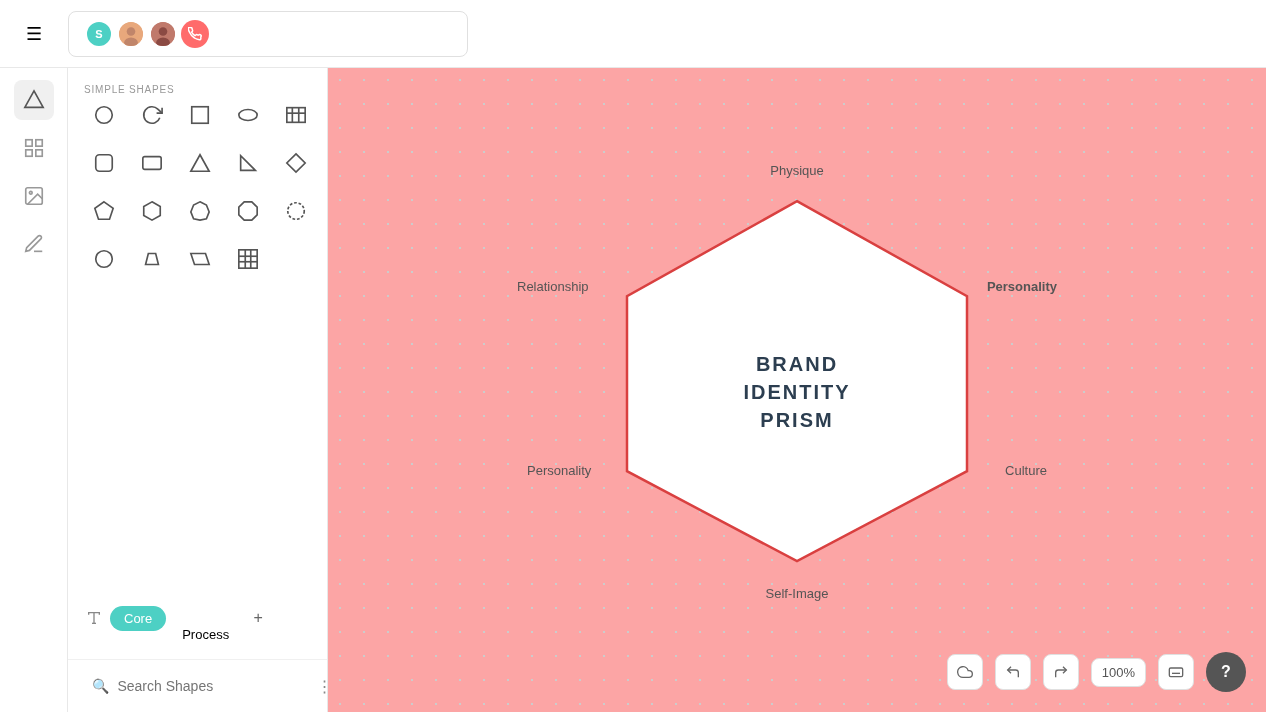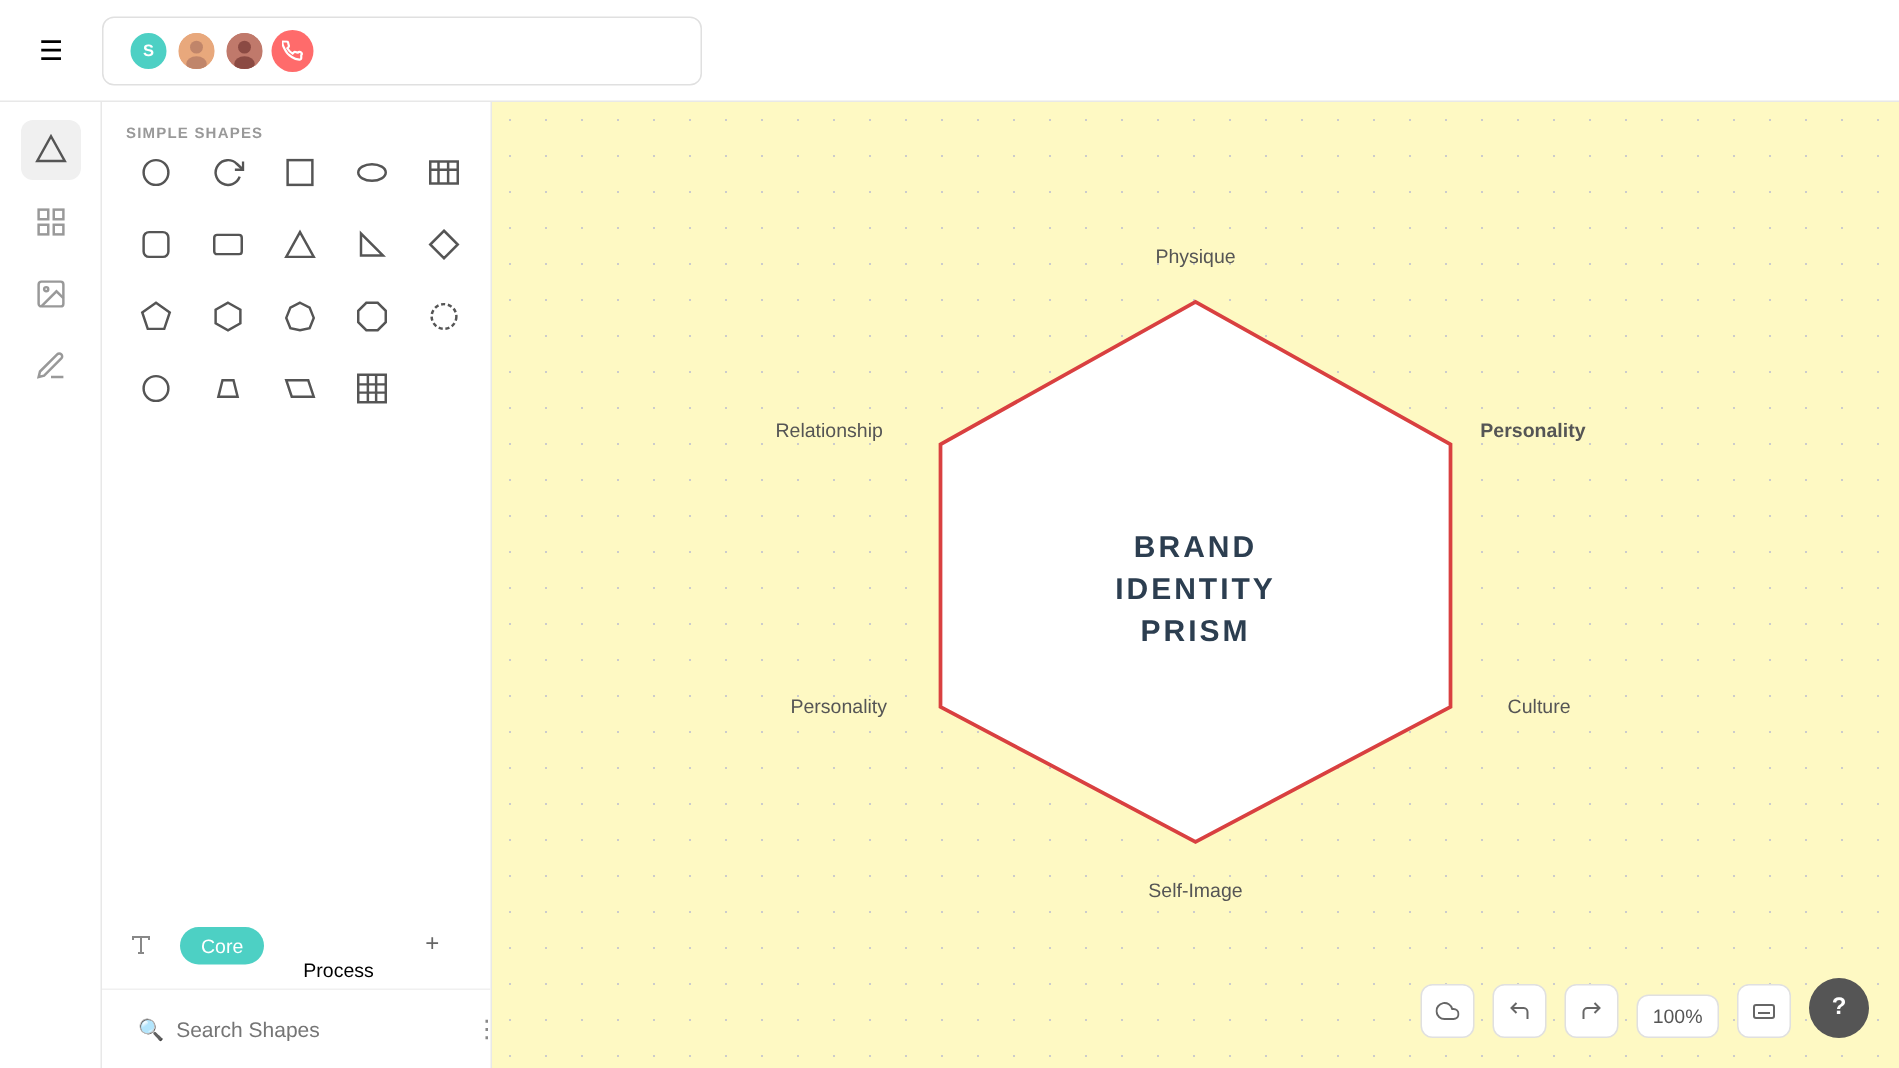--- a/index.html
+++ b/index.html
@@ -52,35 +52,35 @@
     
     .shape-panel {
       position: absolute; top: 68px; left: 68px; bottom: 0; width: 260px;
       background: #fff; border-right: 1px solid #e8e8e8; z-index: 8;
       display: flex; flex-direction: column;
     }
     .shapes-grid-area {
       flex: 1; padding: 16px; overflow: hidden;
     }
     .section-label {
-      font-size: 10px; font-weight: 700; color: #999; letter-spacing: 0.8px;
+      font-size: 10px; font-weight: 400; color: #999; letter-spacing: 0.8px;
       text-transform: uppercase; margin-bottom: 0;
     }
     .shapes-grid {
       display: grid; grid-template-columns: repeat(5, 1fr); gap: 8px;
     }
     .shape-item {
       width: 40px; height: 40px; display: flex; align-items: center; justify-content: center;
       border-radius: 6px; cursor: pointer; color: #444;
     }
     .shape-item svg { width: 22px; height: 22px; }
 
     
     .tabs-area {
-      padding: 0 12px 0; display: flex; align-items: center; gap: 12px; border-bottom: 1px solid #f0f0f0;
+      padding: 0 12px 12px; display: flex; align-items: center; gap: 2px; border-bottom: 1px solid #f0f0f0;
     }
     .tab-icon { width: 28px; height: 28px; display: flex; align-items: center; justify-content: center; color: #666; cursor: pointer; }
     .tab-btn {
       padding: 5px 14px; border-radius: 20px; font-size: 13px; font-weight: 500; cursor: pointer; border: none;
     }
     .tab-btn.active { background: #4dd0c4; color: #fff; }
     .tab-btn.inactive { background: transparent; color: #000000; margin-top: 33px; }
     .tab-add { width: 26px; height: 26px; display: flex; align-items: center; justify-content: center; border-radius: 50%; color: #666; cursor: pointer; font-size: 16px; }
 
     
@@ -93,21 +93,21 @@
     }
     .search-icon { color: #aaa; font-size: 14px; }
     .search-input {
       border: none; outline: none; font-size: 14px; color: #888; background: transparent; flex: 1;
     }
     .more-icon { color: #888; font-size: 16px; cursor: pointer; }
 
     
     .canvas-area {
       position: absolute; top: 68px; left: 328px; right: 0; bottom: 0;
-      background: #fef9c3; overflow: hidden;
+      background: #fca5a5; overflow: hidden;
     }
     .dots-bg {
       position: absolute; inset: 0;
       background-image: radial-gradient(circle, #ccc 1px, transparent 1px);
       background-size: 24px 24px;
     }
 
     
     .diagram {
       position: absolute; top: 50%; left: 50%; transform: translate(-50%, -52%);
@@ -119,21 +119,21 @@
     .label-physique { top: 2px; left: 50%; transform: translateX(-50%); }
     .label-personality { top: 118px; right: -10px; font-weight: bold; }
     .label-relationship { top: 118px; left: -30px; }
     .label-culture { top: 302px; right: 0px; }
     .label-reflection { top: 302px; left: -20px; }
     .label-selfimage { bottom: 0px; left: 50%; transform: translateX(-50%); }
 
     
     .bottom-bar {
       position: absolute; bottom: 20px; right: 20px;
-      display: flex; align-items: flex-end; gap: 12px;
+      display: flex; align-items: center; gap: 12px;
     }
     .bottom-btn {
       width: 36px; height: 36px; display: flex; align-items: center; justify-content: center;
       border-radius: 8px; background: #fff; border: 1px solid #e0e0e0; cursor: pointer; color: #666; font-size: 14px;
     }
     .zoom-label {
       font-size: 13px; color: #555; background: #fff; border: 1px solid #e0e0e0;
       padding: 6px 10px; border-radius: 8px;
     }
     .help-btn {

